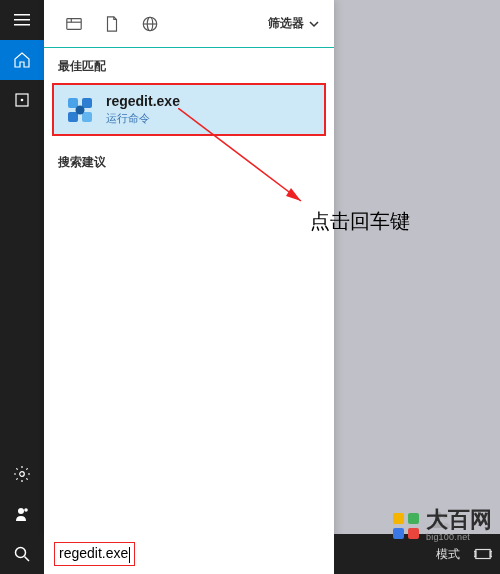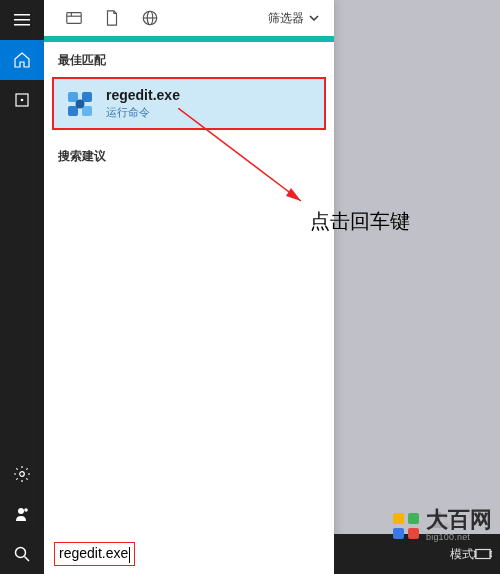--- a/index.html
+++ b/index.html
@@ -5,21 +5,21 @@
     * { margin: 0; padding: 0; box-sizing: border-box; }
     body { width: 500px; height: 574px; font-family: "Microsoft YaHei", "Segoe UI", sans-serif; background: #c0c0c8; overflow: hidden; position: relative; }
     .sidebar { position: absolute; left: 0; top: 0; width: 44px; height: 574px; background: #1f1f1f; display: flex; flex-direction: column; }
     .sidebar-top { display: flex; flex-direction: column; }
     .sidebar-bottom { margin-top: auto; display: flex; flex-direction: column; }
     .sidebar-item { width: 44px; height: 40px; display: flex; align-items: center; justify-content: center; color: #fff; cursor: pointer; }
     .sidebar-item.active { background: #0078d7; }
     .sidebar-item svg { width: 16px; height: 16px; fill: #fff; }
     .sidebar-item.start svg { width: 15px; height: 15px; }
     .search-panel { position: absolute; left: 44px; top: 0; width: 290px; height: 574px; background: #fff; display: flex; flex-direction: column; box-shadow: 2px 0 8px rgba(0,0,0,0.15); }
-    .tabs-bar { height: 42px; display: flex; align-items: center; padding: 0 14px; border-bottom: 6px solid #14b8a6; }
+    .tabs-bar { height: 48px; display: flex; align-items: center; padding: 0 14px; border-bottom: 1px solid #14b8a6; font-weight: bold; }
     .tab-icon { width: 32px; height: 32px; display: flex; align-items: center; justify-content: center; margin-right: 6px; cursor: pointer; }
     .tab-icon svg { width: 18px; height: 18px; stroke: #555; fill: none; stroke-width: 1.3; }
     .tab-spacer { flex: 1; }
     .filter-btn { display: flex; align-items: center; font-size: 12px; color: #333; cursor: pointer; }
     .filter-btn svg { width: 12px; height: 12px; margin-left: 4px; stroke: #333; fill: none; stroke-width: 1.5; }
     .section-header { font-size: 12px; font-weight: bold; color: #333; padding: 10px 14px 8px; }
     .best-match { margin: 0 8px 8px; padding: 8px 10px; background: #cde8f6; border: 2px solid #e22; display: flex; align-items: center; cursor: pointer; }
     .best-match-icon { width: 32px; height: 32px; margin-right: 10px; }
     .best-match-title { font-size: 14px; font-weight: bold; color: #1a1a1a; }
     .best-match-sub { font-size: 11px; color: #3a76b5; margin-top: 2px; }
@@ -30,21 +30,21 @@
     .suggest-item svg.chev { width: 10px; height: 10px; stroke: #888; fill: none; stroke-width: 1.5; }
     .search-row-container { position: absolute; left: 0; bottom: 0; width: 500px; height: 40px; background: #1f1f1f; display: flex; align-items: center; }
     .search-row-spacer { width: 44px; height: 40px; display: flex; align-items: center; justify-content: center; }
     .search-row-spacer svg { width: 16px; height: 16px; stroke: #fff; fill: none; stroke-width: 1.5; }
     .search-input-wrap { flex: 1; height: 40px; background: #fff; display: flex; align-items: center; padding: 0 10px; max-width: 290px; }
     .search-input-inner { font-size: 14px; color: #000; padding: 2px 4px; border: 1px solid #e22; }
     .caret { display: inline-block; width: 1px; height: 16px; background: #000; vertical-align: middle; margin-left: 1px; animation: blink 1s step-end infinite; }
     @keyframes blink { 50% { opacity: 0; } }
     .arrow-line { position: absolute; left: 178px; top: 108px; width: 140px; height: 110px; pointer-events: none; }
     .annotation { position: absolute; left: 310px; top: 208px; font-size: 20px; color: #000000; font-family: "SimSun","NSimSun",serif; }
-    .taskbar-right { position: absolute; right: 0; bottom: 0; height: 40px; background: rgba(32,32,32,0.6); display: flex; align-items: center; padding: 12px 8px; }
+    .taskbar-right { position: absolute; right: 0; bottom: 0; height: 40px; background: rgba(32,32,32,0.6); display: flex; align-items: center; padding: 12px 8px; gap: 14px; }
     .taskbar-right .txt { font-size: 12px; color: #ddd; }
     .taskbar-right svg { width: 18px; height: 18px; stroke: #ddd; fill: none; stroke-width: 1.3; }
     .watermark { position: absolute; right: 8px; bottom: 32px; display: flex; align-items: center; }
     .wm-logo { width: 28px; height: 28px; margin-right: 6px; }
     .wm-text-main { font-size: 22px; font-weight: 900; color: #2e2e2e; line-height: 1; font-family: "Microsoft YaHei", sans-serif; }
     .wm-text-sub { font-size: 9px; color: #9a9a9a; margin-top: 1px; letter-spacing: 0.2px; }
     .taskbar-icon { position: absolute; bottom: 44px; right: 48px; width: 22px; height: 22px; opacity: 0.45; }
   </style>
 </head>
 <body>

